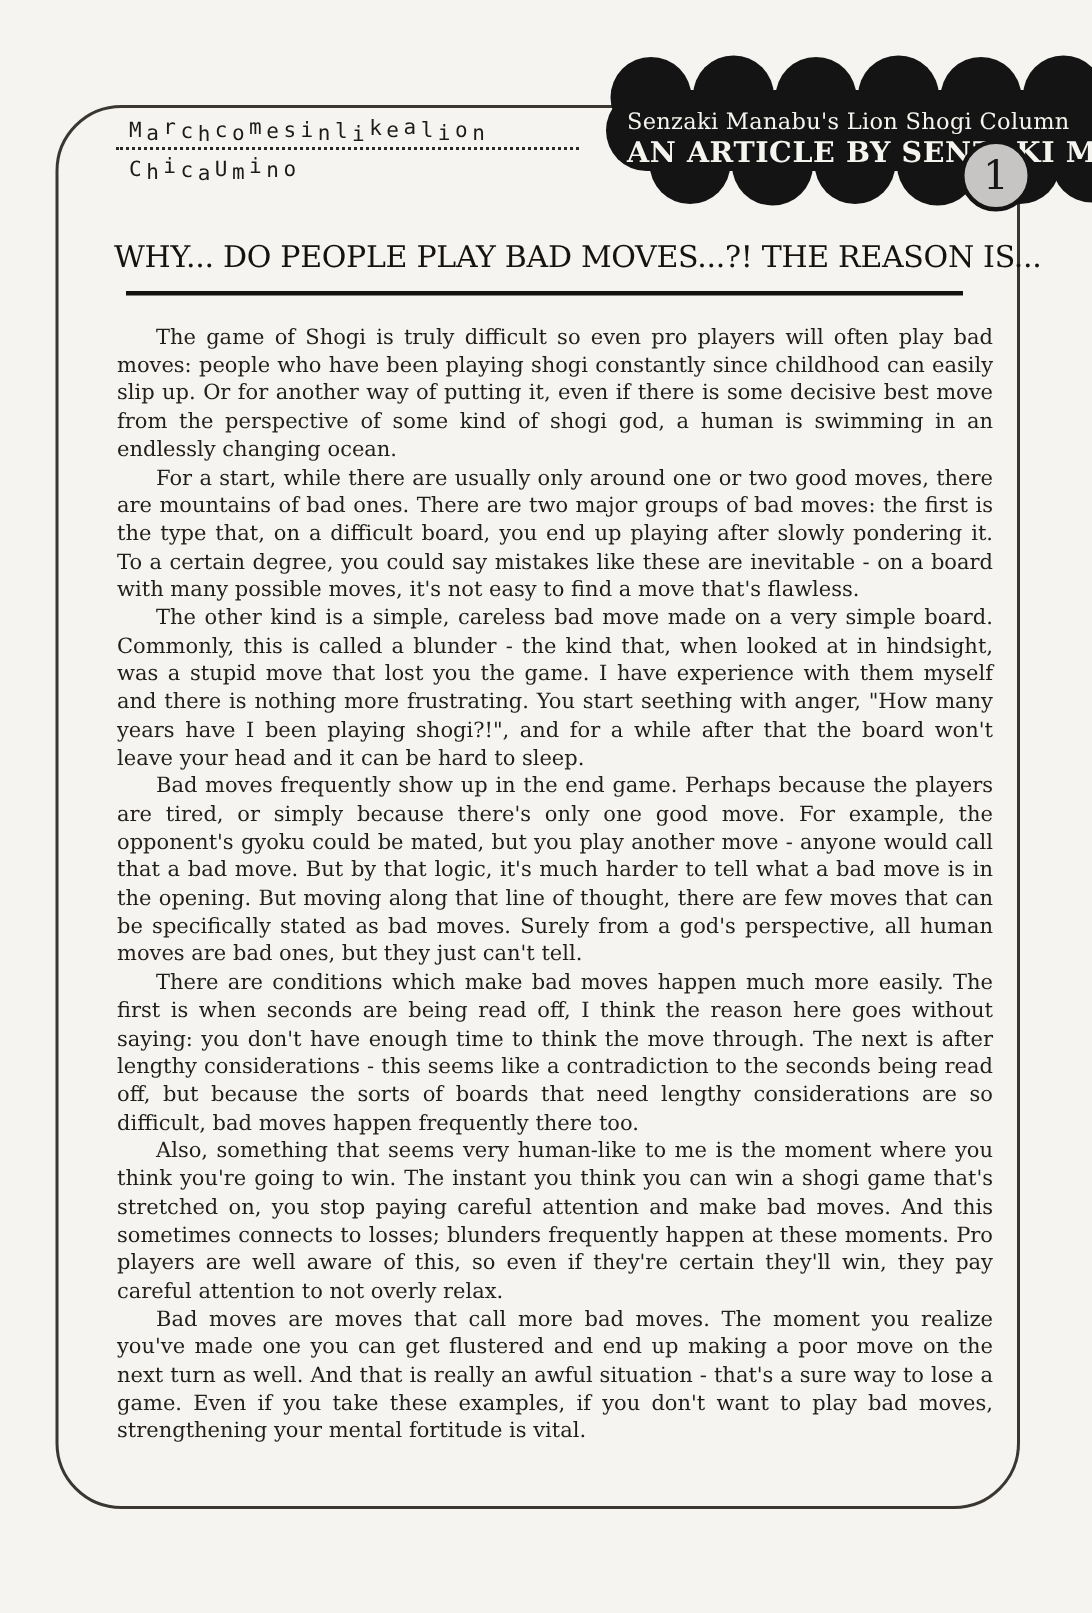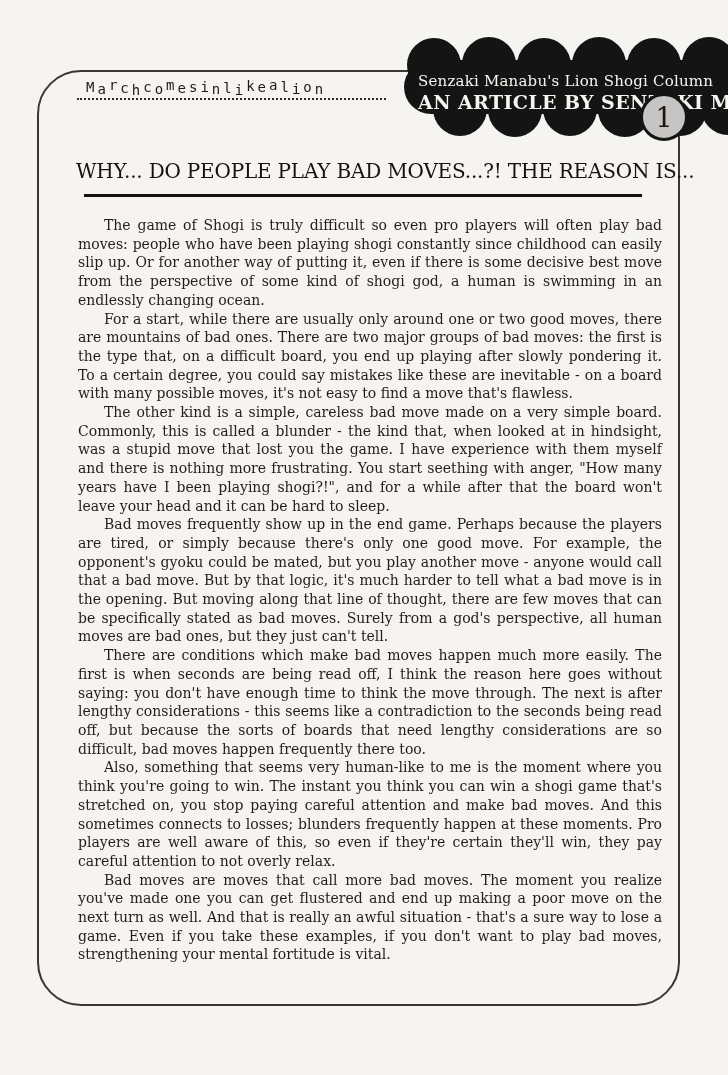--- a/index.html
+++ b/index.html
@@ -138,20 +138,21 @@
 </head>
 <body>
 
 <div class="scan">
 
   <div class="page-frame"></div>
 
   <div class="hw-block">
     <div class="hw-line"><span style="top: 0px;">M</span><span style="top: 2px;">a</span><span style="top: -2px;">r</span><span style="top: 1px;">c</span><span style="top: 3px;">h</span><span style="top: -1px;"> </span><span style="top: 0px;">c</span><span style="top: 2px;">o</span><span style="top: -2px;">m</span><span style="top: 1px;">e</span><span style="top: 0px;">s</span><span style="top: 2px;"> </span><span style="top: 0px;">i</span><span style="top: 2px;">n</span><span style="top: -2px;"> </span><span style="top: 1px;">l</span><span style="top: 3px;">i</span><span style="top: -1px;">k</span><span style="top: 0px;">e</span><span style="top: 2px;"> </span><span style="top: -2px;">a</span><span style="top: 1px;"> </span><span style="top: 0px;">l</span><span style="top: 2px;">i</span><span style="top: 0px;">o</span><span style="top: 2px;">n</span></div>
     <div class="dotted-rule"></div>
+    <div class="hw-line hw-author"><span style="top: 0px;">C</span><span style="top: 2px;">h</span><span style="top: -2px;">i</span><span style="top: 1px;">c</span><span style="top: 3px;">a</span><span style="top: -1px;"> </span><span style="top: 0px;">U</span><span style="top: 2px;">m</span><span style="top: -2px;">i</span><span style="top: 1px;">n</span><span style="top: 0px;">o</span></div>
   </div>
 
   <div class="banner">
     <svg width="346" height="102" viewBox="0 0 346 102" aria-hidden="true">
       <g fill="#141414">
         <rect x="22" y="24" width="324" height="54" rx="27"></rect>
         <circle cx="52" cy="29" r="27"></circle>
         <circle cx="107" cy="28" r="27"></circle>
         <circle cx="162" cy="29" r="27"></circle>
         <circle cx="217" cy="28" r="27"></circle>

